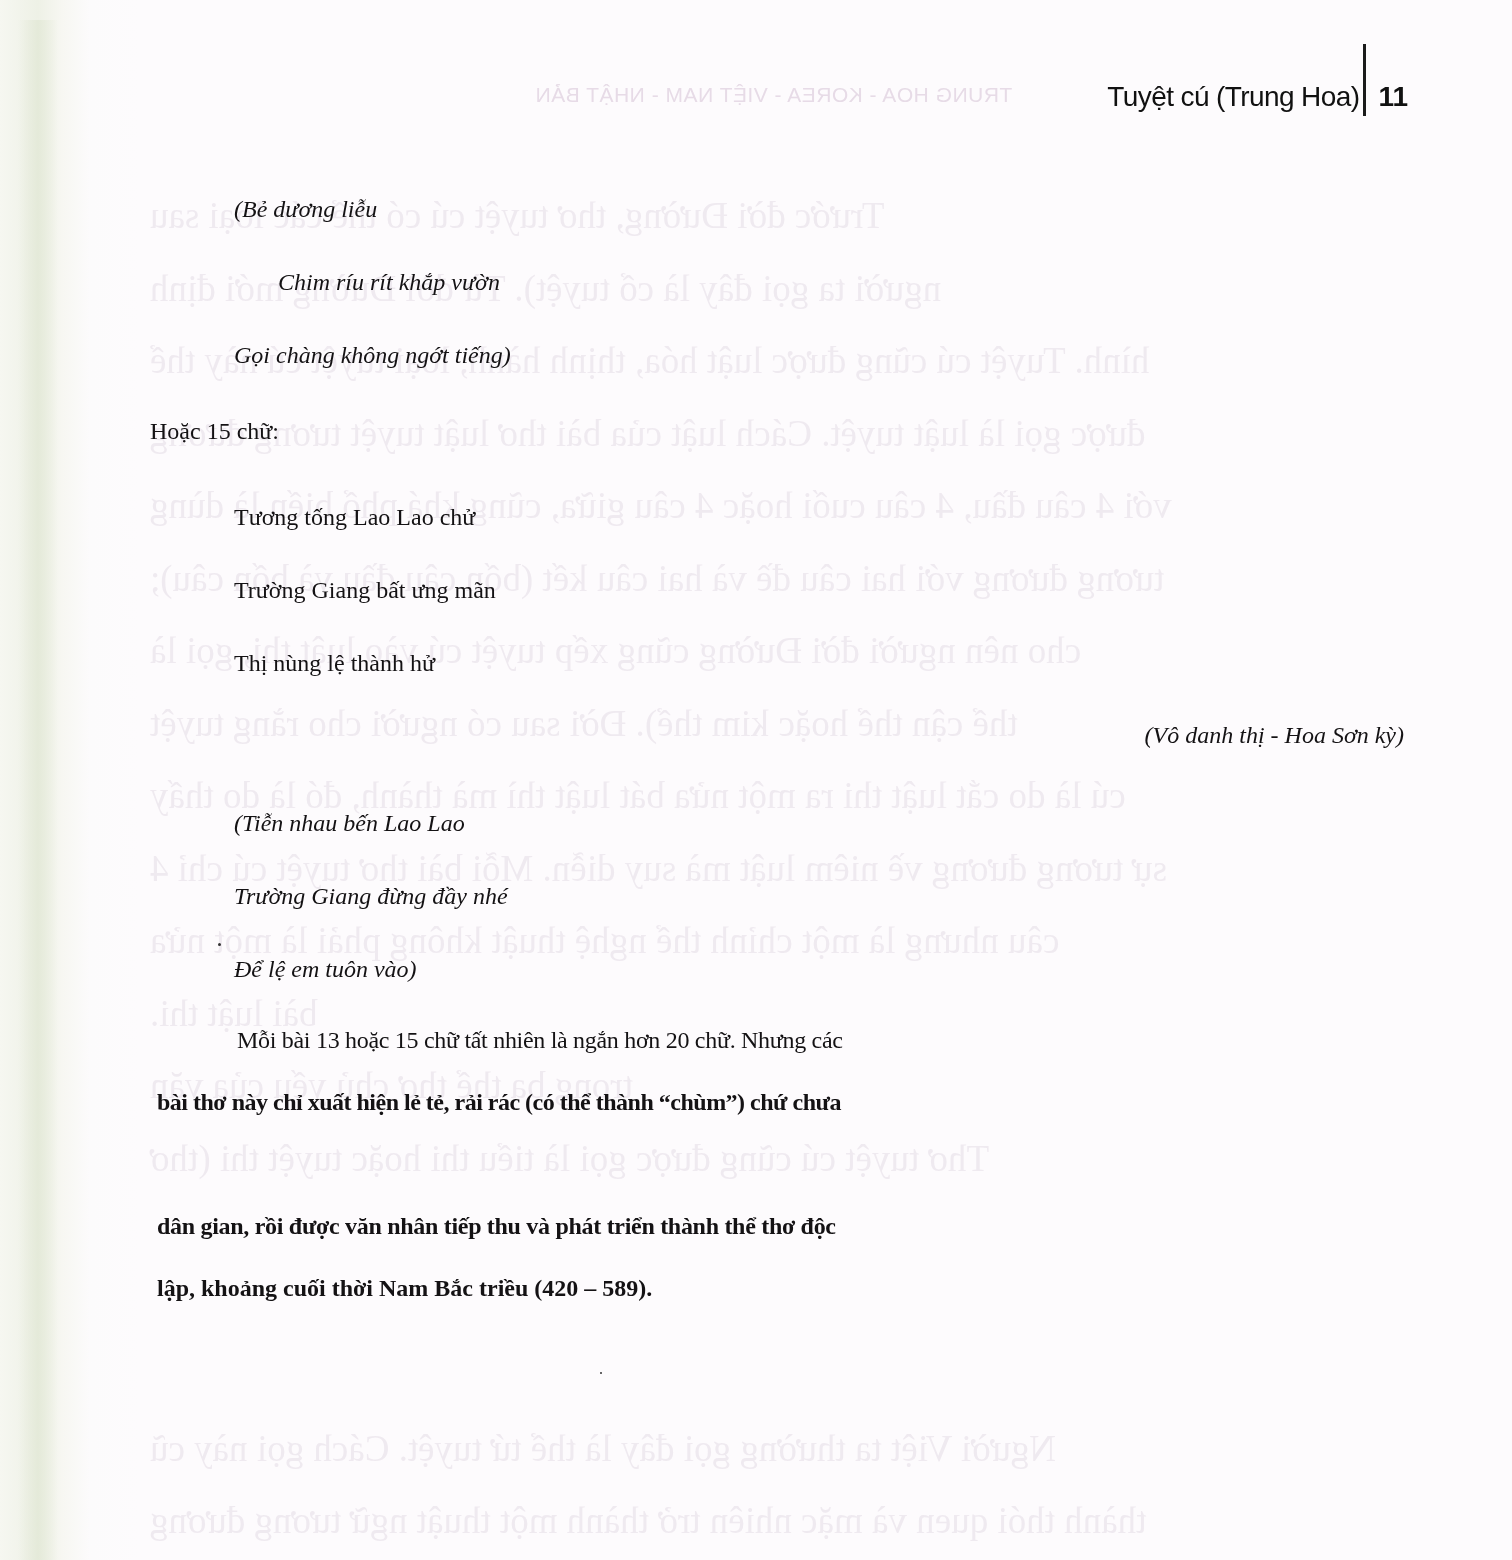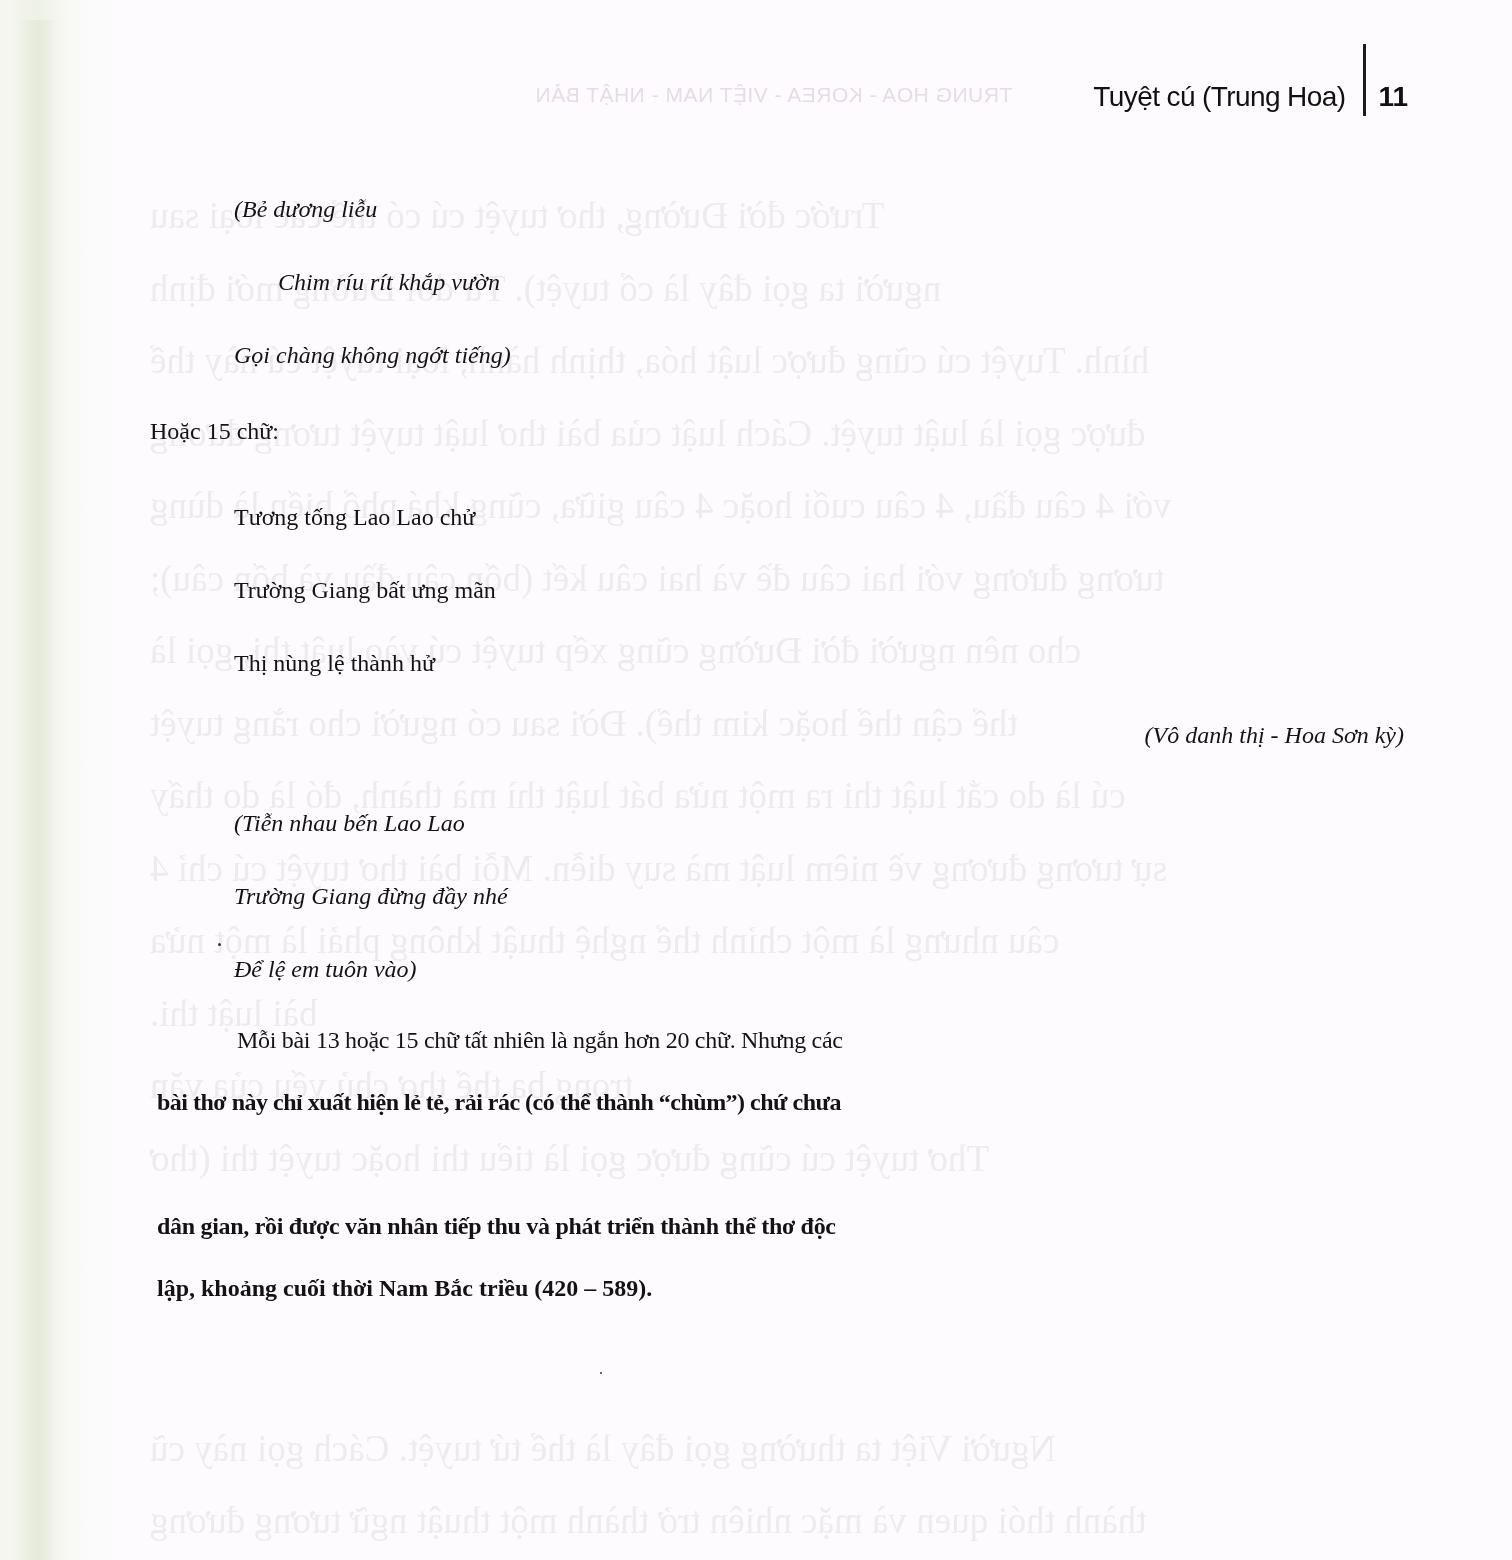--- a/index.html
+++ b/index.html
@@ -60,21 +60,21 @@
       top: 78px;
       right: 104px;
       display: flex;
       align-items: center;
       font-family: "Liberation Sans", "DejaVu Sans", sans-serif;
     }
     .rh-title {
       font-size: 28px;
       color: #111;
       letter-spacing: -0.6px;
-      margin-right: 18px;
+      margin-right: 4px;
     }
     .rh-rule {
       width: 3px;
       height: 72px;
       background: #1b1b1b;
       margin-top: -34px;
       margin-right: 12px;
     }
     .rh-page {
       font-size: 28px;

